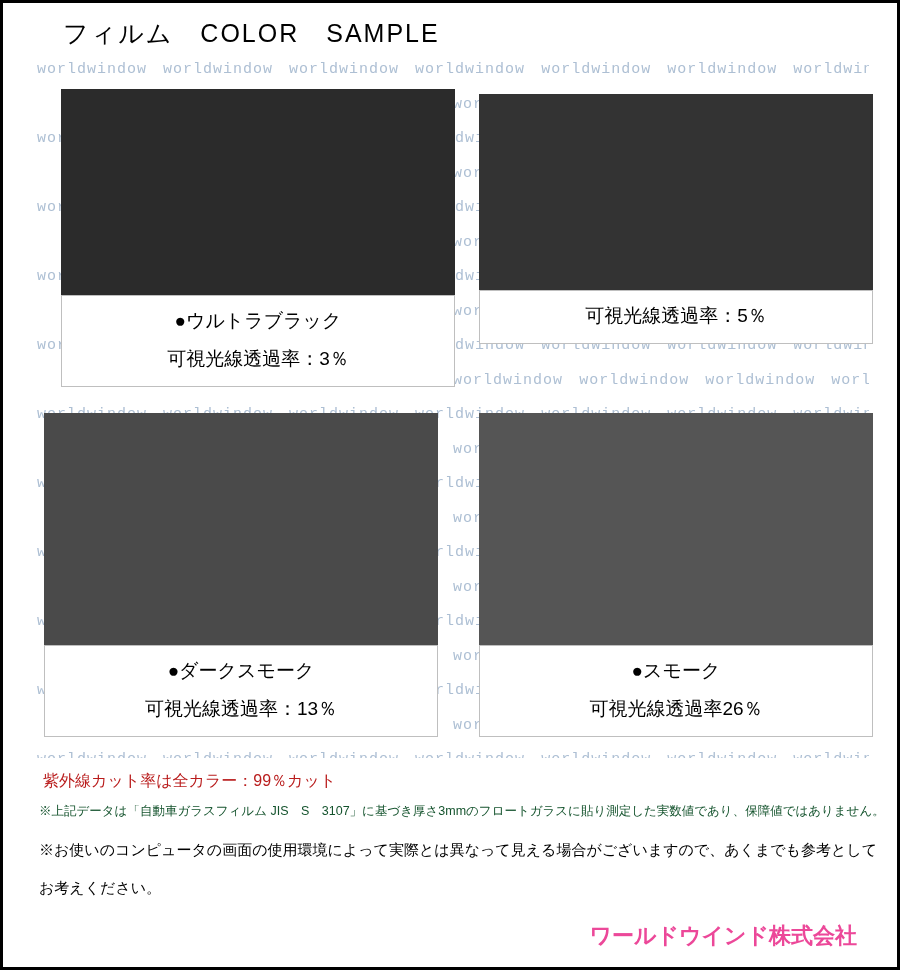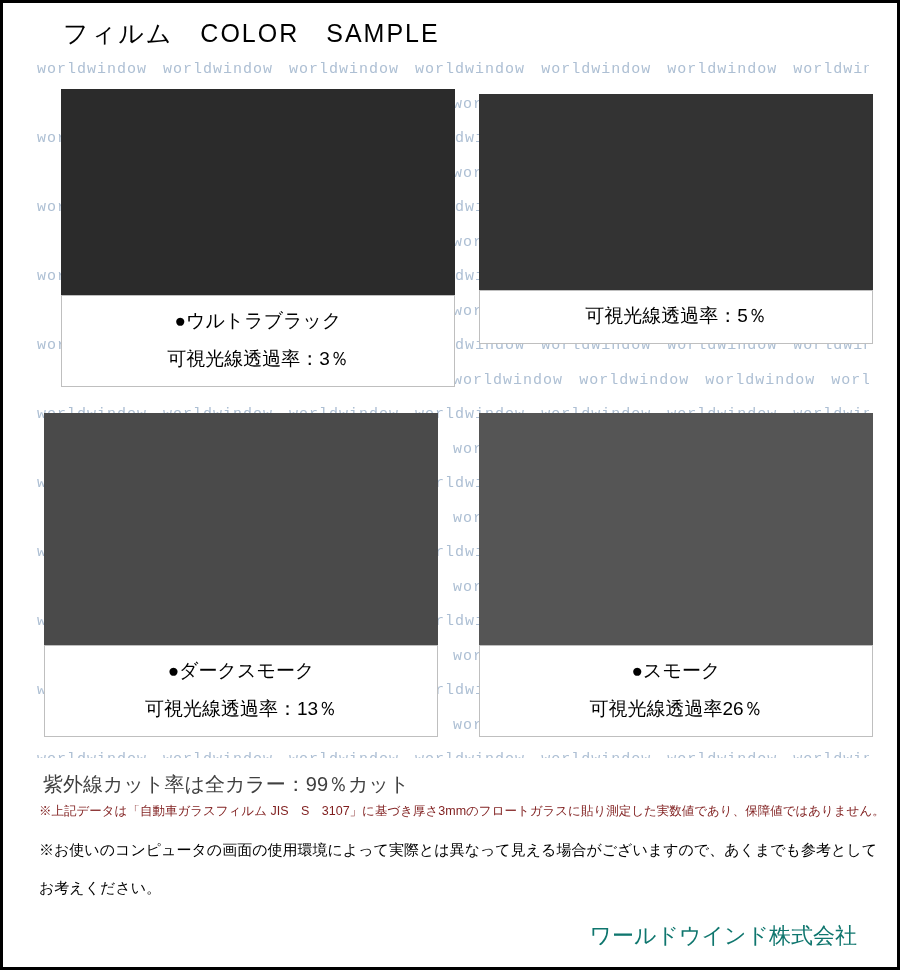--- a/index.html
+++ b/index.html
@@ -99,47 +99,47 @@
     color: #000000;
     margin: 0;
     white-space: nowrap;
   }
 
   
   .note-uv {
     position: absolute;
     left: 40px;
     top: 768px;
-    font-size: 20px;
-    color: #404040;
+    font-size: 16px;
+    color: #b91c1c;
   }
   .note-small {
     position: absolute;
     left: 36px;
     top: 800px;
     font-size: 12.5px;
-    color: #7f1d1d;
+    color: #14532d;
     white-space: nowrap;
   }
   .note-big {
     position: absolute;
     left: 36px;
     top: 828px;
     width: 840px;
     font-size: 15px;
     line-height: 38px;
     color: #000000;
   }
   .company {
     position: absolute;
     right: 40px;
     top: 918px;
     font-size: 22px;
-    font-weight: normal;
-    color: #0f766e;
+    font-weight: bold;
+    color: #ec4899;
   }
 </style>
 </head>
 <body>
 
 <div class="page">
 
   <div class="title">フィルム　COLOR　SAMPLE</div>
 
   <div class="wm-band" id="wm-band">

